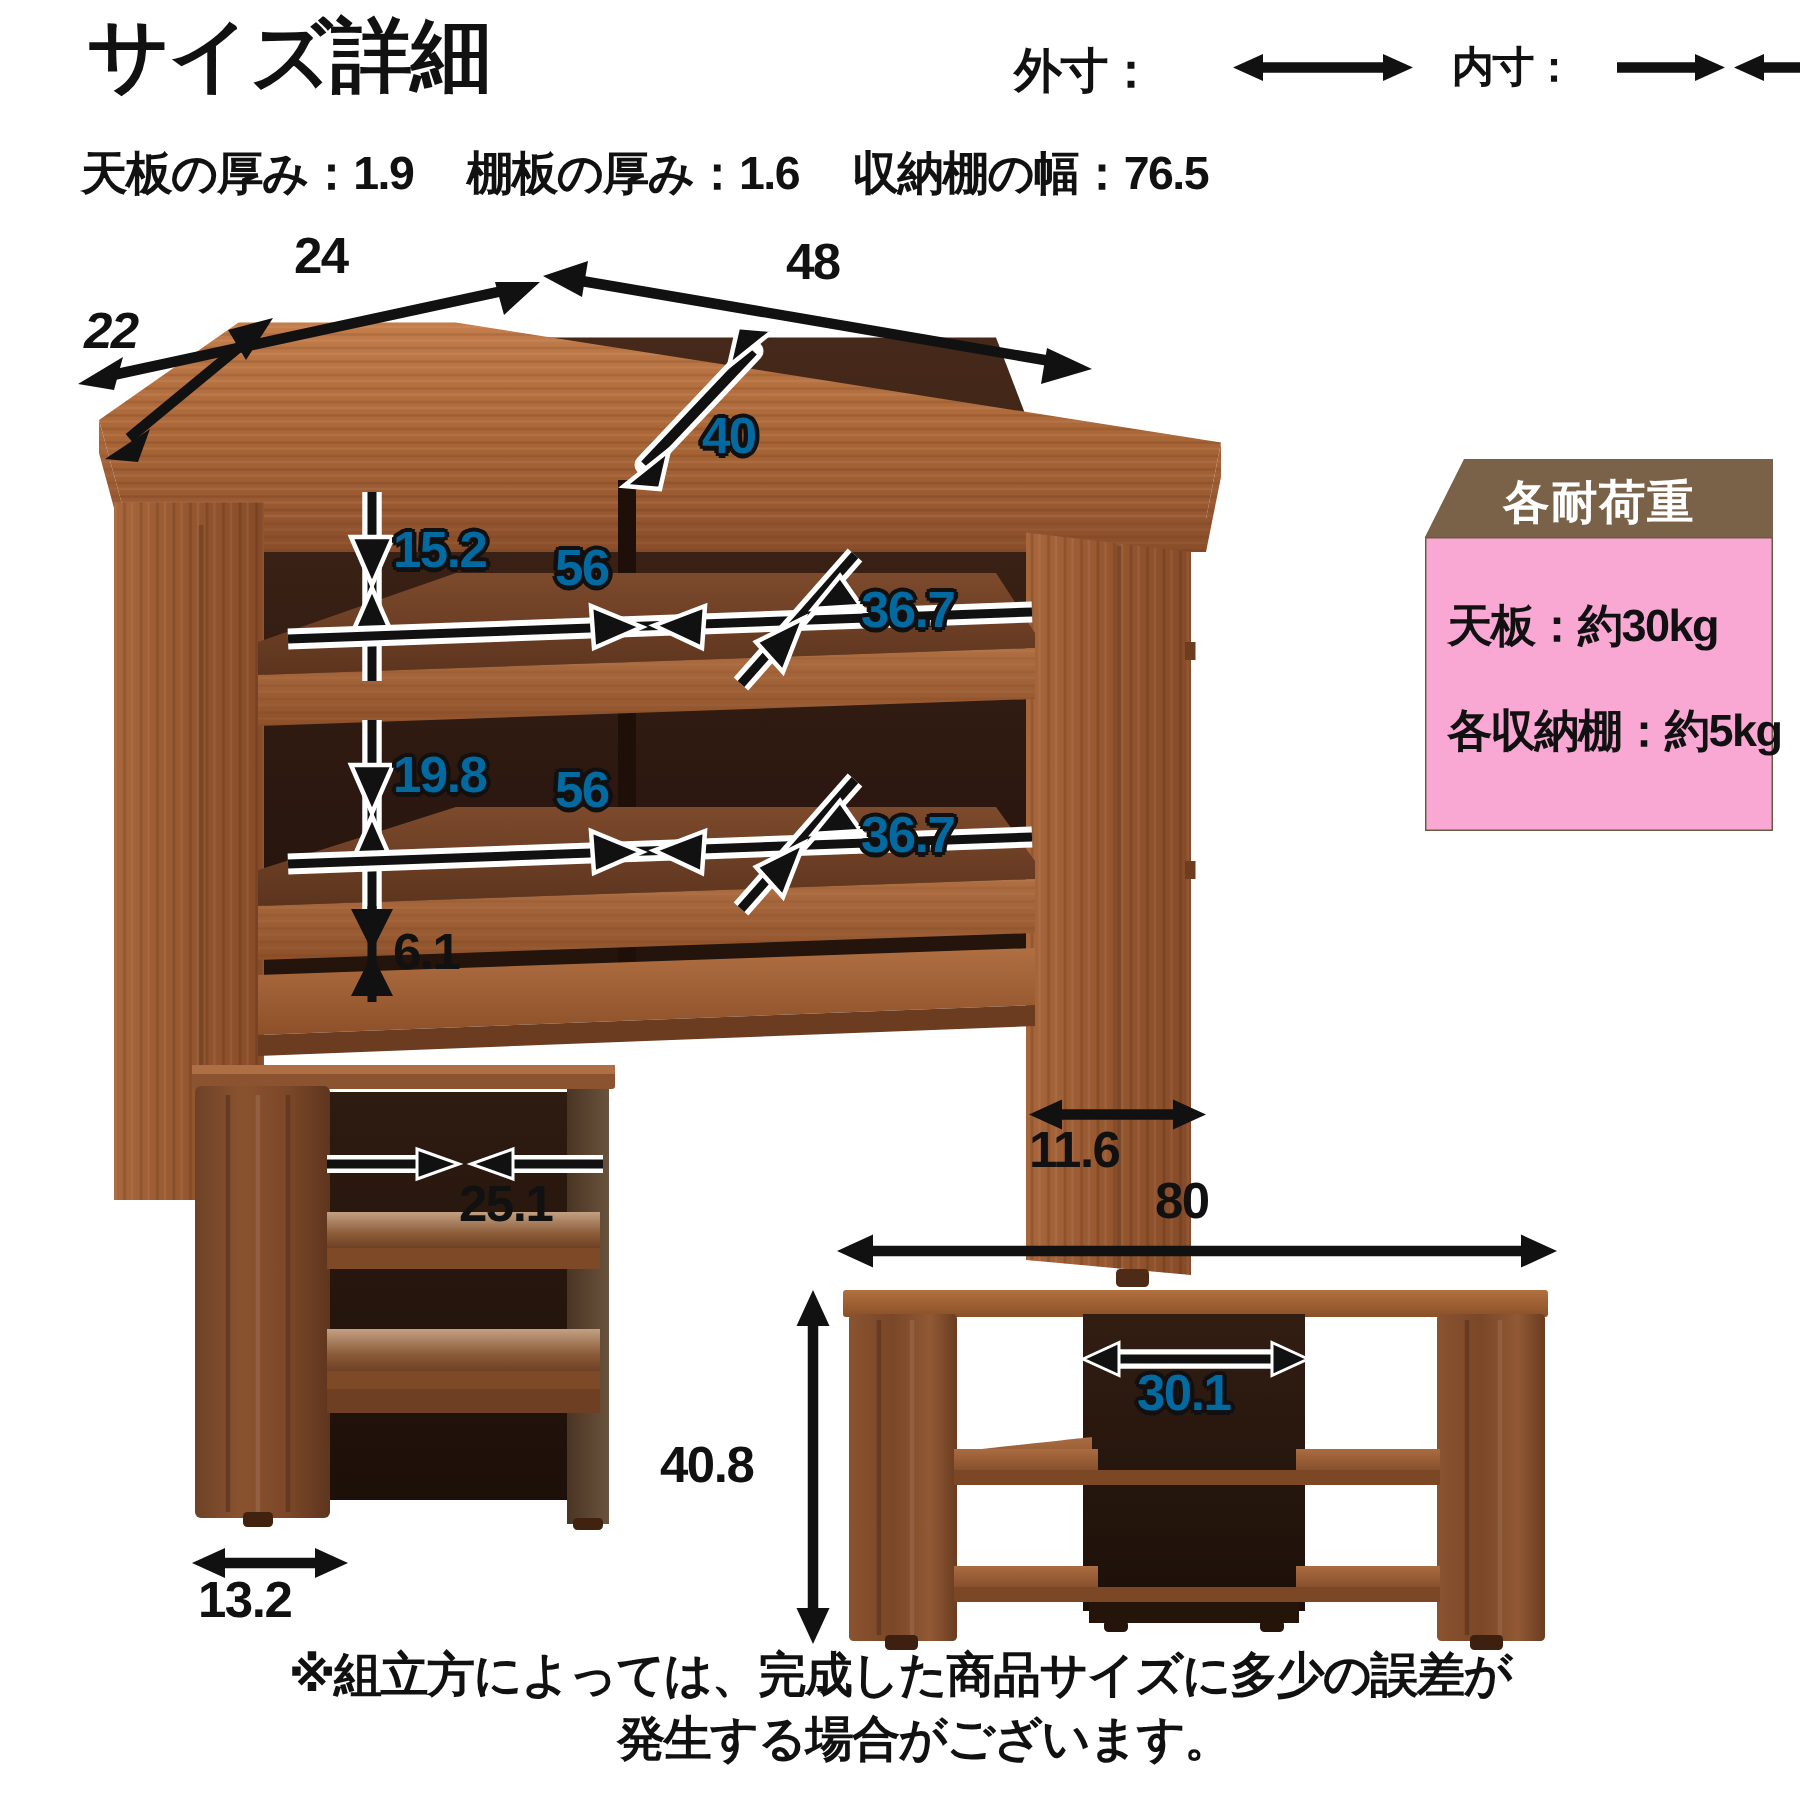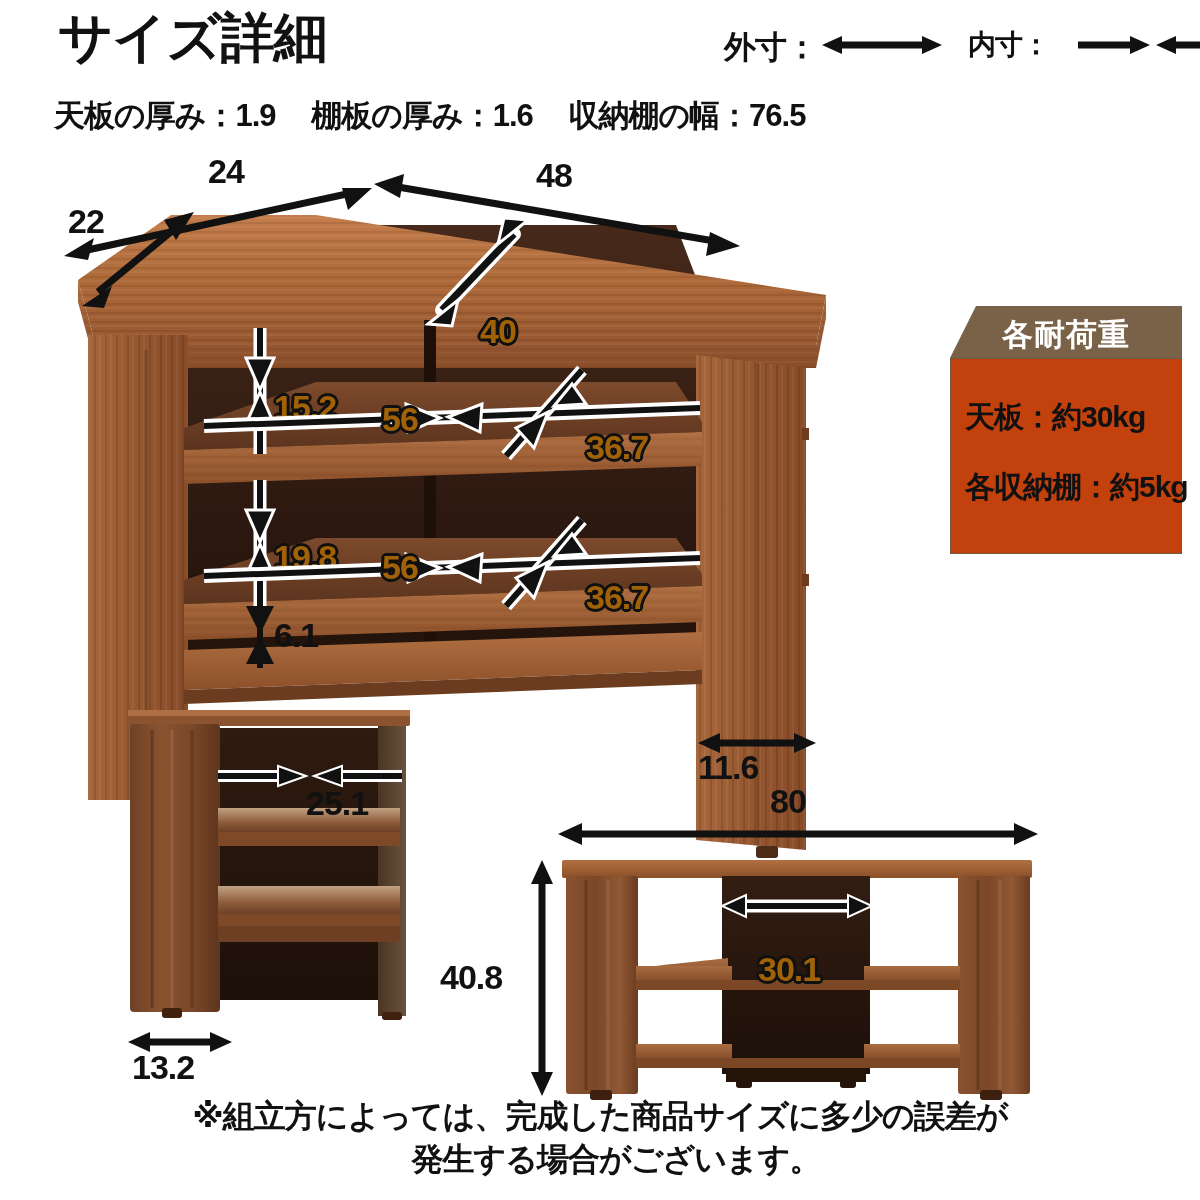--- a/index.html
+++ b/index.html
@@ -6,44 +6,44 @@
   body{
     width:1200px;height:1200px;background:#ffffff;
     font-family:"Liberation Sans","DejaVu Sans",sans-serif;
     position:relative;overflow:hidden;color:#111;
   }
   .abs{position:absolute;}
   
   #header{left:0;top:0;width:1200px;height:150px;margin-left:40px;}
   #title{left:18px;top:10px;font-size:54px;font-weight:700;letter-spacing:-1px;line-height:1;}
   #unit-note{left:338px;top:26px;font-size:32px;font-weight:700;letter-spacing:-1px;}
-  #outer-label{left:684px;top:26px;font-size:32px;font-weight:700;letter-spacing:-1px;}
+  #outer-label{left:636px;top:26px;font-size:32px;font-weight:700;letter-spacing:-1px;}
   #inner-label{left:928px;top:26px;font-size:28px;font-weight:700;letter-spacing:-1px;}
   .legend-arrow{position:absolute;}
   #thickness-line{left:0;top:95px;width:1192px;text-align:left;font-size:31px;font-weight:700;letter-spacing:-1px;}
   #thickness-line span{margin:0 14px;}
 
   
   .dim{position:absolute;font-size:34px;font-weight:700;letter-spacing:-1px;color:#111;white-space:nowrap;}
-  .dim-w{position:absolute;font-size:34px;font-weight:800;letter-spacing:-1px;color:#a16207;
+  .dim-w{position:absolute;font-size:34px;font-weight:800;letter-spacing:-1px;color:#0369a1;
      -webkit-text-stroke:0px;
      text-shadow:
        2px 0 0 #111,-2px 0 0 #111,0 2px 0 #111,0 -2px 0 #111,
        2px 2px 0 #111,-2px 2px 0 #111,2px -2px 0 #111,-2px -2px 0 #111,
        3px 0 0 #111,-3px 0 0 #111,0 3px 0 #111,0 -3px 0 #111;
-     white-space:nowrap;margin-top:40px;}
+     white-space:nowrap;}
   svg{position:absolute;overflow:visible;}
 
   
   #load-card{left:950px;top:306px;width:232px;height:248px;}
   #load-head{position:absolute;left:0;top:0;width:232px;height:52px;background:#7a6248;
      clip-path:polygon(26px 0,232px 0,232px 52px,0 52px);}
   #load-head-text{position:absolute;left:0;top:8px;width:232px;text-align:center;color:#fff;
      font-size:31px;font-weight:700;letter-spacing:1px;}
-  #load-body{position:absolute;left:0;top:52px;width:230px;height:194px;background:#c2410c;border:1px solid #6d5a42;}
+  #load-body{position:absolute;left:0;top:52px;width:230px;height:194px;background:#f9a8d4;border:1px solid #6d5a42;}
   .load-line{position:absolute;left:14px;font-size:30px;font-weight:700;letter-spacing:-1px;color:#111;white-space:nowrap;}
 
   
   #note{left:0;top:1095px;width:1200px;text-align:center;font-size:32px;font-weight:700;
         line-height:1.33;letter-spacing:-1px;}
   #note div:nth-child(2){padding-left:32px;}
 </style>
 </head>
 <body>
 
@@ -65,21 +65,21 @@
     <polygon points="78,15 98,6 98,24" fill="#111"></polygon>
   </svg>
 
   <div class="abs" id="thickness-line">
     <span>天板の厚み：1.9</span>
     <span>棚板の厚み：1.6</span>
     <span>収納棚の幅：76.5</span>
   </div>
 </div>
 
-<div class="abs" style="left:16px;top:150px;width:900px;height:580px;">
+<div class="abs" style="left:4px;top:150px;width:900px;height:580px;">
 
   <svg style="left:0;top:0;" width="900" height="580">
     <defs>
       <linearGradient id="gTop" x1="0" y1="0" x2="0" y2="1">
         <stop offset="0%" stop-color="#c47d4b"></stop>
           <stop offset="55%" stop-color="#ab6737"></stop>
           <stop offset="100%" stop-color="#96562f"></stop>
       </linearGradient>
       <linearGradient id="gTopEdge" x1="0" y1="0" x2="0" y2="1">
         <stop offset="0%" stop-color="#b06b3e"></stop>
@@ -163,21 +163,21 @@
     <polygon points="6,12 36,2 32,26" fill="#111"></polygon>
     <polygon points="372,74 342,60 338,84" fill="#111"></polygon>
   </svg>
   <div class="dim" style="left:520px;top:6px;">48</div>
 
   <svg style="left:58px;top:52px;" width="130" height="110">
     <line x1="24" y1="90" x2="104" y2="24" stroke="#111" stroke-width="7"></line>
     <polygon points="8,104 38,84 30,106" fill="#111"></polygon>
     <polygon points="120,10 90,18 102,38" fill="#111"></polygon>
   </svg>
-  <div class="dim" style="left:52px;top:52px;">22</div>
+  <div class="dim" style="left:52px;top:52px;font-style:italic;">22</div>
 
   <svg style="left:408px;top:68px;" width="110" height="110">
     <line x1="18" y1="92" x2="90" y2="16" stroke="#fff" stroke-width="14" stroke-linecap="round"></line>
     <line x1="18" y1="92" x2="90" y2="16" stroke="#111" stroke-width="7"></line>
     <polygon points="4,106 34,82 28,108" fill="#111" stroke="#fff" stroke-width="3"></polygon>
     <polygon points="104,2 74,26 80,0" fill="#111" stroke="#fff" stroke-width="3"></polygon>
   </svg>
   <div class="dim-w" style="left:464px;top:122px;">40</div>
 
   <svg style="left:226px;top:178px;" width="40" height="130">

